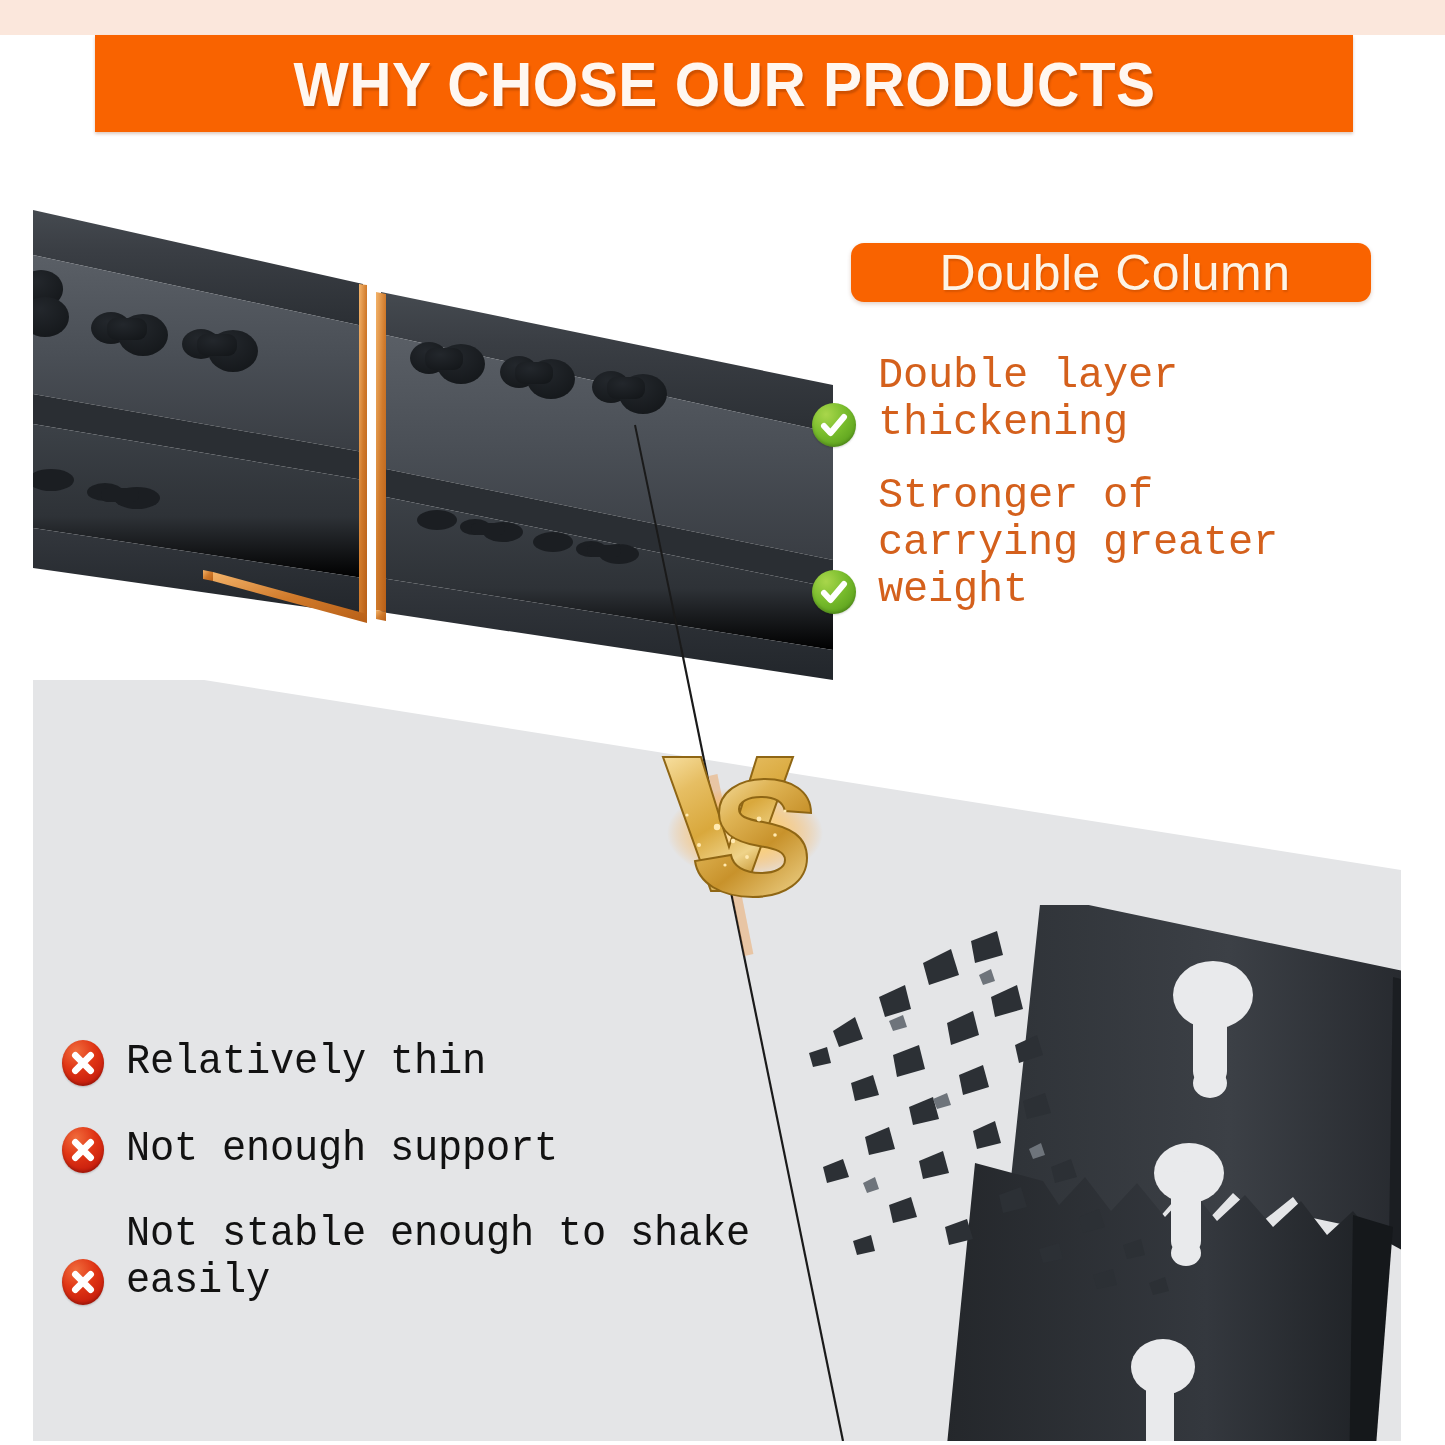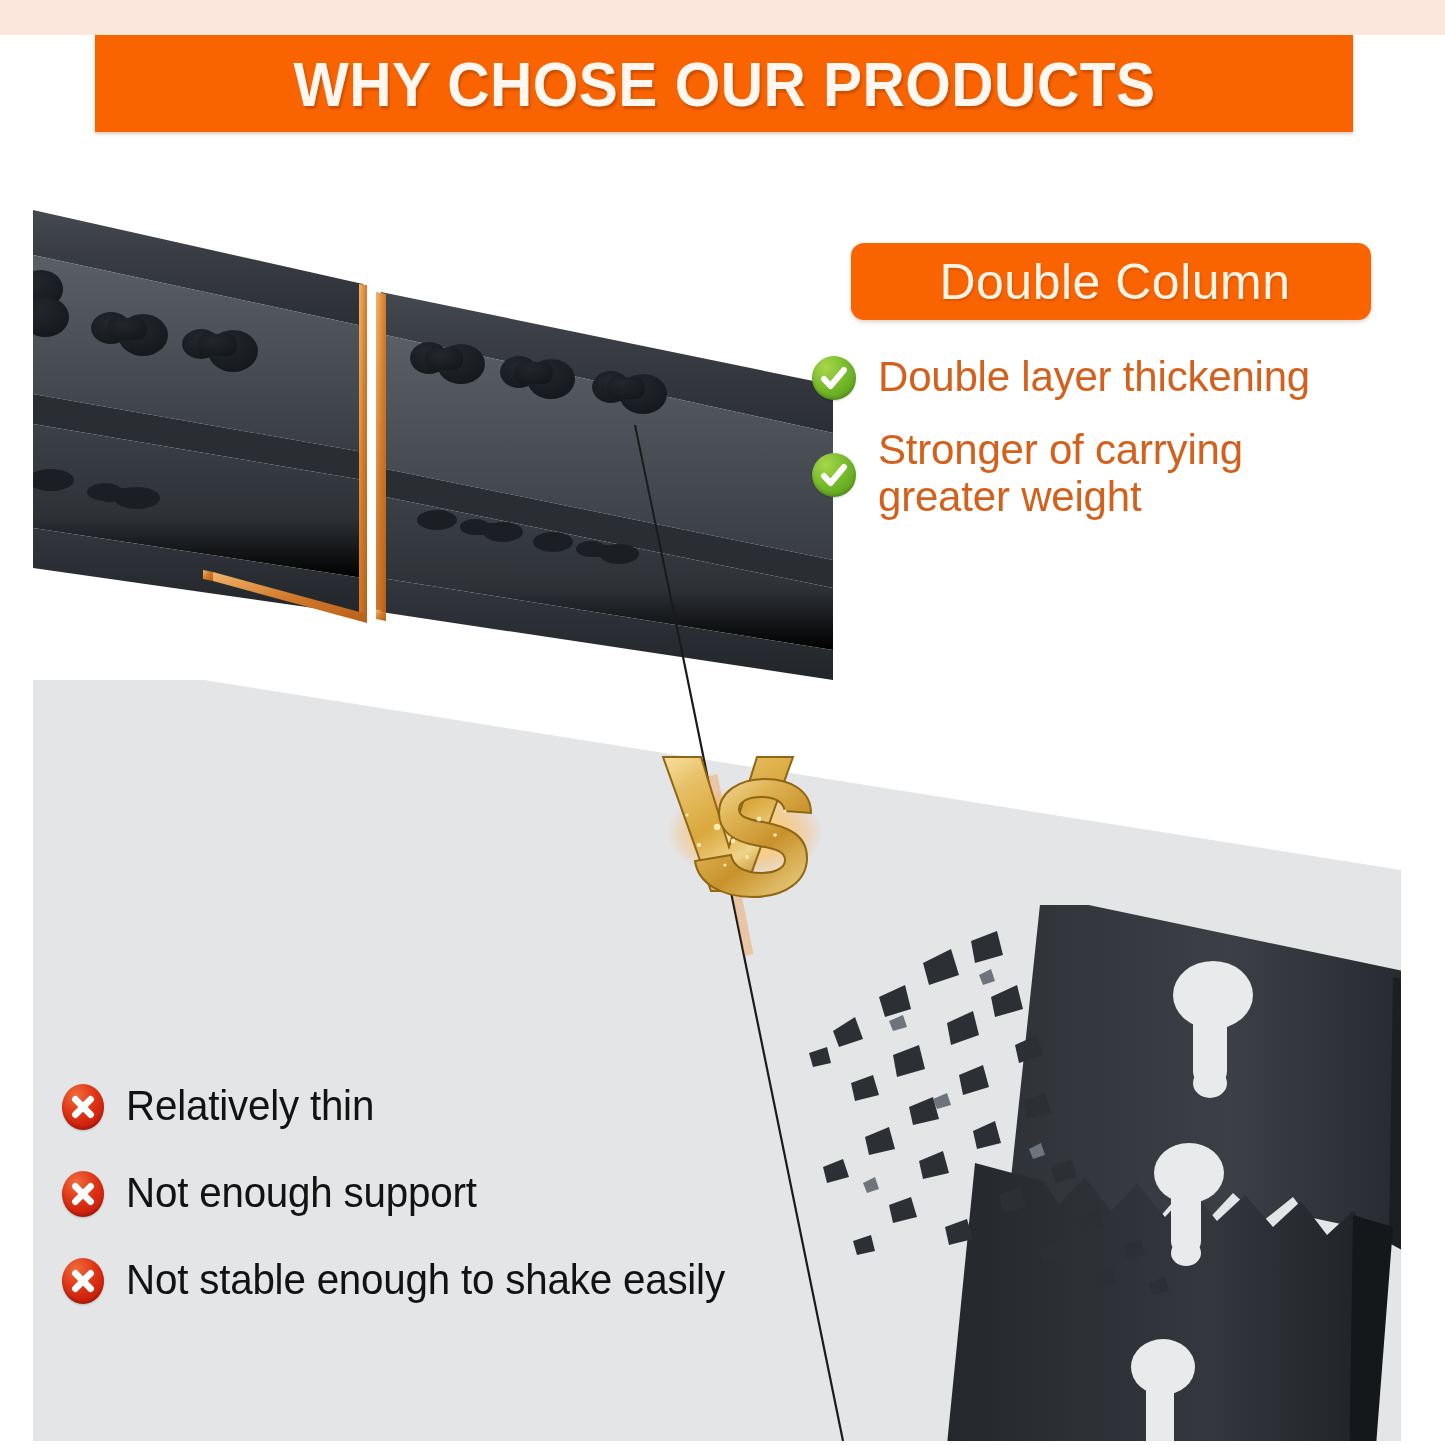--- a/index.html
+++ b/index.html
@@ -62,32 +62,33 @@
     box-shadow:0 2px 4px rgba(120,45,0,.22);
     z-index:30;
   }
   .pill span{
     color:#FDF4E6;
     font-size:50px;
     letter-spacing:0.5px;
     white-space:nowrap;
     text-shadow:1px 2px 2px rgba(110,40,0,.22);
   }
-  #pill-double{ left:851px; top:208px; width:520px; height:77px;padding-left:8px; }
+  #pill-double{ left:851px; top:208px; width:520px; height:59px;padding-left:8px; }
   #pill-single{ left:115px; top:894px; width:519px; height:77px; }
 
   
   .bullets{ position:absolute; z-index:30; }
   #bullets-pro{ left:812px; top:318px; width:580px; }
-  #bullets-con{ left:62px;  top:1046px; width:780px; }
+  #bullets-con{ left:62px;  top:1002px; width:780px; }
 
   .bullet{
     display:flex;
-    align-items:center;
+    align-items:flex-end;
     margin-bottom:26px;
+    font-family:Liberation Mono, monospace;
   }
   #bullets-con .bullet{ margin-bottom:38px; }
 
   .icon-badge{
     flex:0 0 auto;
     width:44px; height:44px;
     border-radius:50%;
     position:relative;
     margin-right:22px;
     margin-top:3px;

